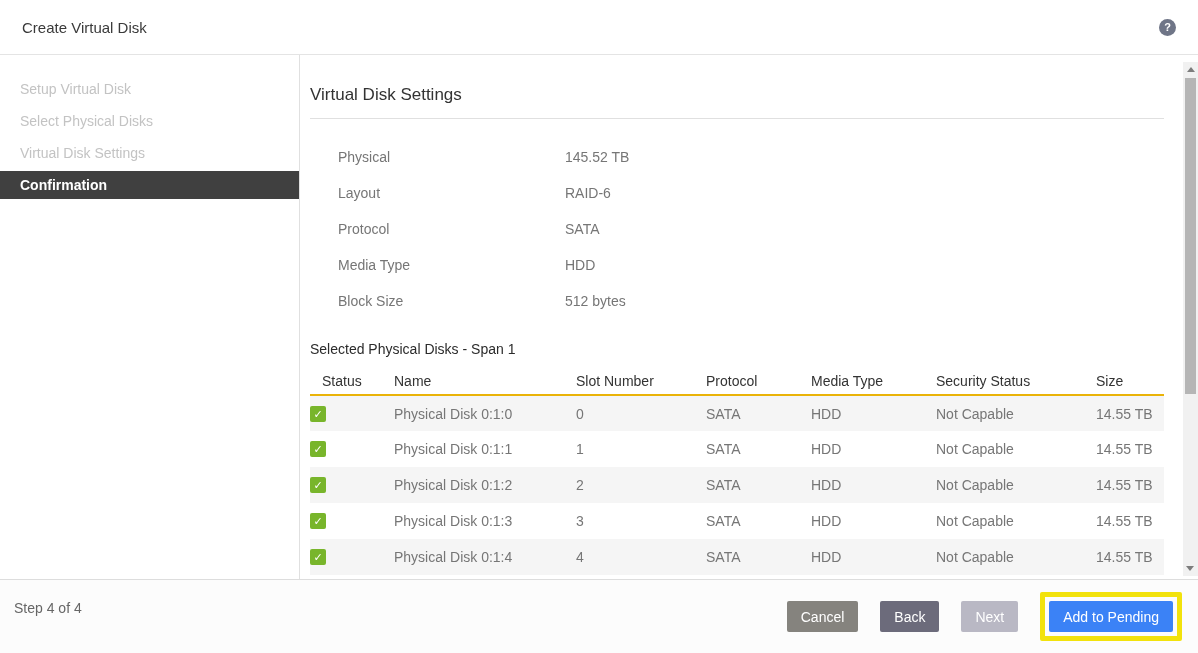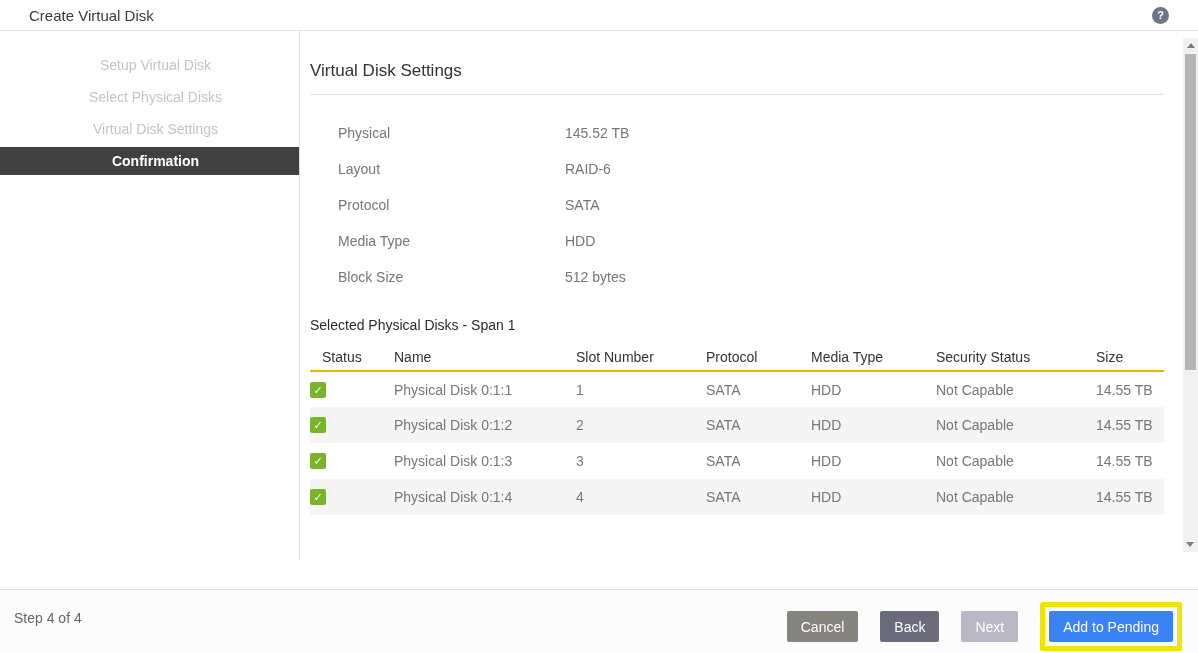--- a/index.html
+++ b/index.html
@@ -7,23 +7,23 @@
   body {
     width:1198px; height:653px;
     background:#ffffff;
     font-family:"Liberation Sans", sans-serif;
     position:relative; overflow:hidden;
     color:#333;
   }
 
   
   .app-header {
-    height:31px; border-bottom:1px solid #e4e4e4;
+    height:55px; border-bottom:1px solid #e4e4e4;
     display:flex; align-items:center; justify-content:space-between;
-    padding:0 29px;
+    padding:0 22px;
   }
   .app-title { font-size:15px; color:#3a3a3a; }
   .help-icon {
     width:17px; height:17px; border-radius:50%;
     background:#6f7587; color:#fff;
     font-size:11px; font-weight:bold;
     display:flex; align-items:center; justify-content:center;
     cursor:pointer; flex:none;
   }
   .help-icon::before { content:"?"; }
@@ -31,24 +31,23 @@
   
   .body-wrap { display:flex; height:529px; position:relative; }
 
   .sidebar {
     width:300px; flex:none;
     border-right:1px solid #e0e0e0;
     padding-top:18px;
   }
   .step-item {
     height:32px; line-height:32px;
-    padding-left:12px; font-size:14px;
+    padding-left:20px; font-size:14px;
     color:#c3c3c3; cursor:pointer;
     white-space:nowrap;
-    text-align:center;
   }
   .step-item.active {
     background:#404040; color:#ffffff; font-weight:bold;
     height:28px; line-height:28px; margin:2px 0;
   }
 
   .main { flex:1; padding:0 34px 0 10px; min-width:0; }
 
   .main-heading {
     margin:0; font-size:17px; font-weight:400; color:#333;
@@ -97,21 +96,21 @@
   .scroll-arrow.down { border-left:4px solid transparent; border-right:4px solid transparent; border-top:5px solid #7d7d7d;
                        position:absolute; bottom:5px; left:3px; margin:0; }
   .scroll-thumb {
     position:absolute; top:16px; left:2px;
     width:11px; height:316px; background:#b5b5b5; cursor:grab;
   }
 
   
   .footer {
     position:absolute; left:0; right:0; bottom:0;
-    height:64px; border-top:1px solid #dddddd;
+    height:74px; border-top:1px solid #dddddd;
     background:#fcfcfc;
   }
   .step-label { position:absolute; left:14px; top:20px; font-size:14px; color:#666; }
   .footer-buttons {
     position:absolute; right:16px; top:12px;
     display:flex; align-items:center; gap:22px;
   }
   .btn {
     height:31px; padding:0 14px; font-size:14px; color:#fff;
     border:none; border-radius:2px; cursor:pointer;
@@ -194,20 +193,31 @@
           <th class="col-name">Name</th>
           <th class="col-slot">Slot Number</th>
           <th class="col-protocol">Protocol</th>
           <th class="col-media">Media Type</th>
           <th class="col-security">Security Status</th>
           <th class="col-size">Size</th>
         </tr>
       </thead>
       <tbody>
 
+          <tr class="row even">
+            <td class="cell-status">
+              <div class="checkbox"></div>
+            </td>
+            <td>Physical Disk 0:1:0</td>
+            <td>0</td>
+            <td>SATA</td>
+            <td>HDD</td>
+            <td>Not Capable</td>
+            <td>14.55 TB</td>
+          </tr>
 
           <tr class="row odd">
             <td class="cell-status">
               <div class="checkbox"></div>
             </td>
             <td>Physical Disk 0:1:1</td>
             <td>1</td>
             <td>SATA</td>
             <td>HDD</td>
             <td>Not Capable</td>

